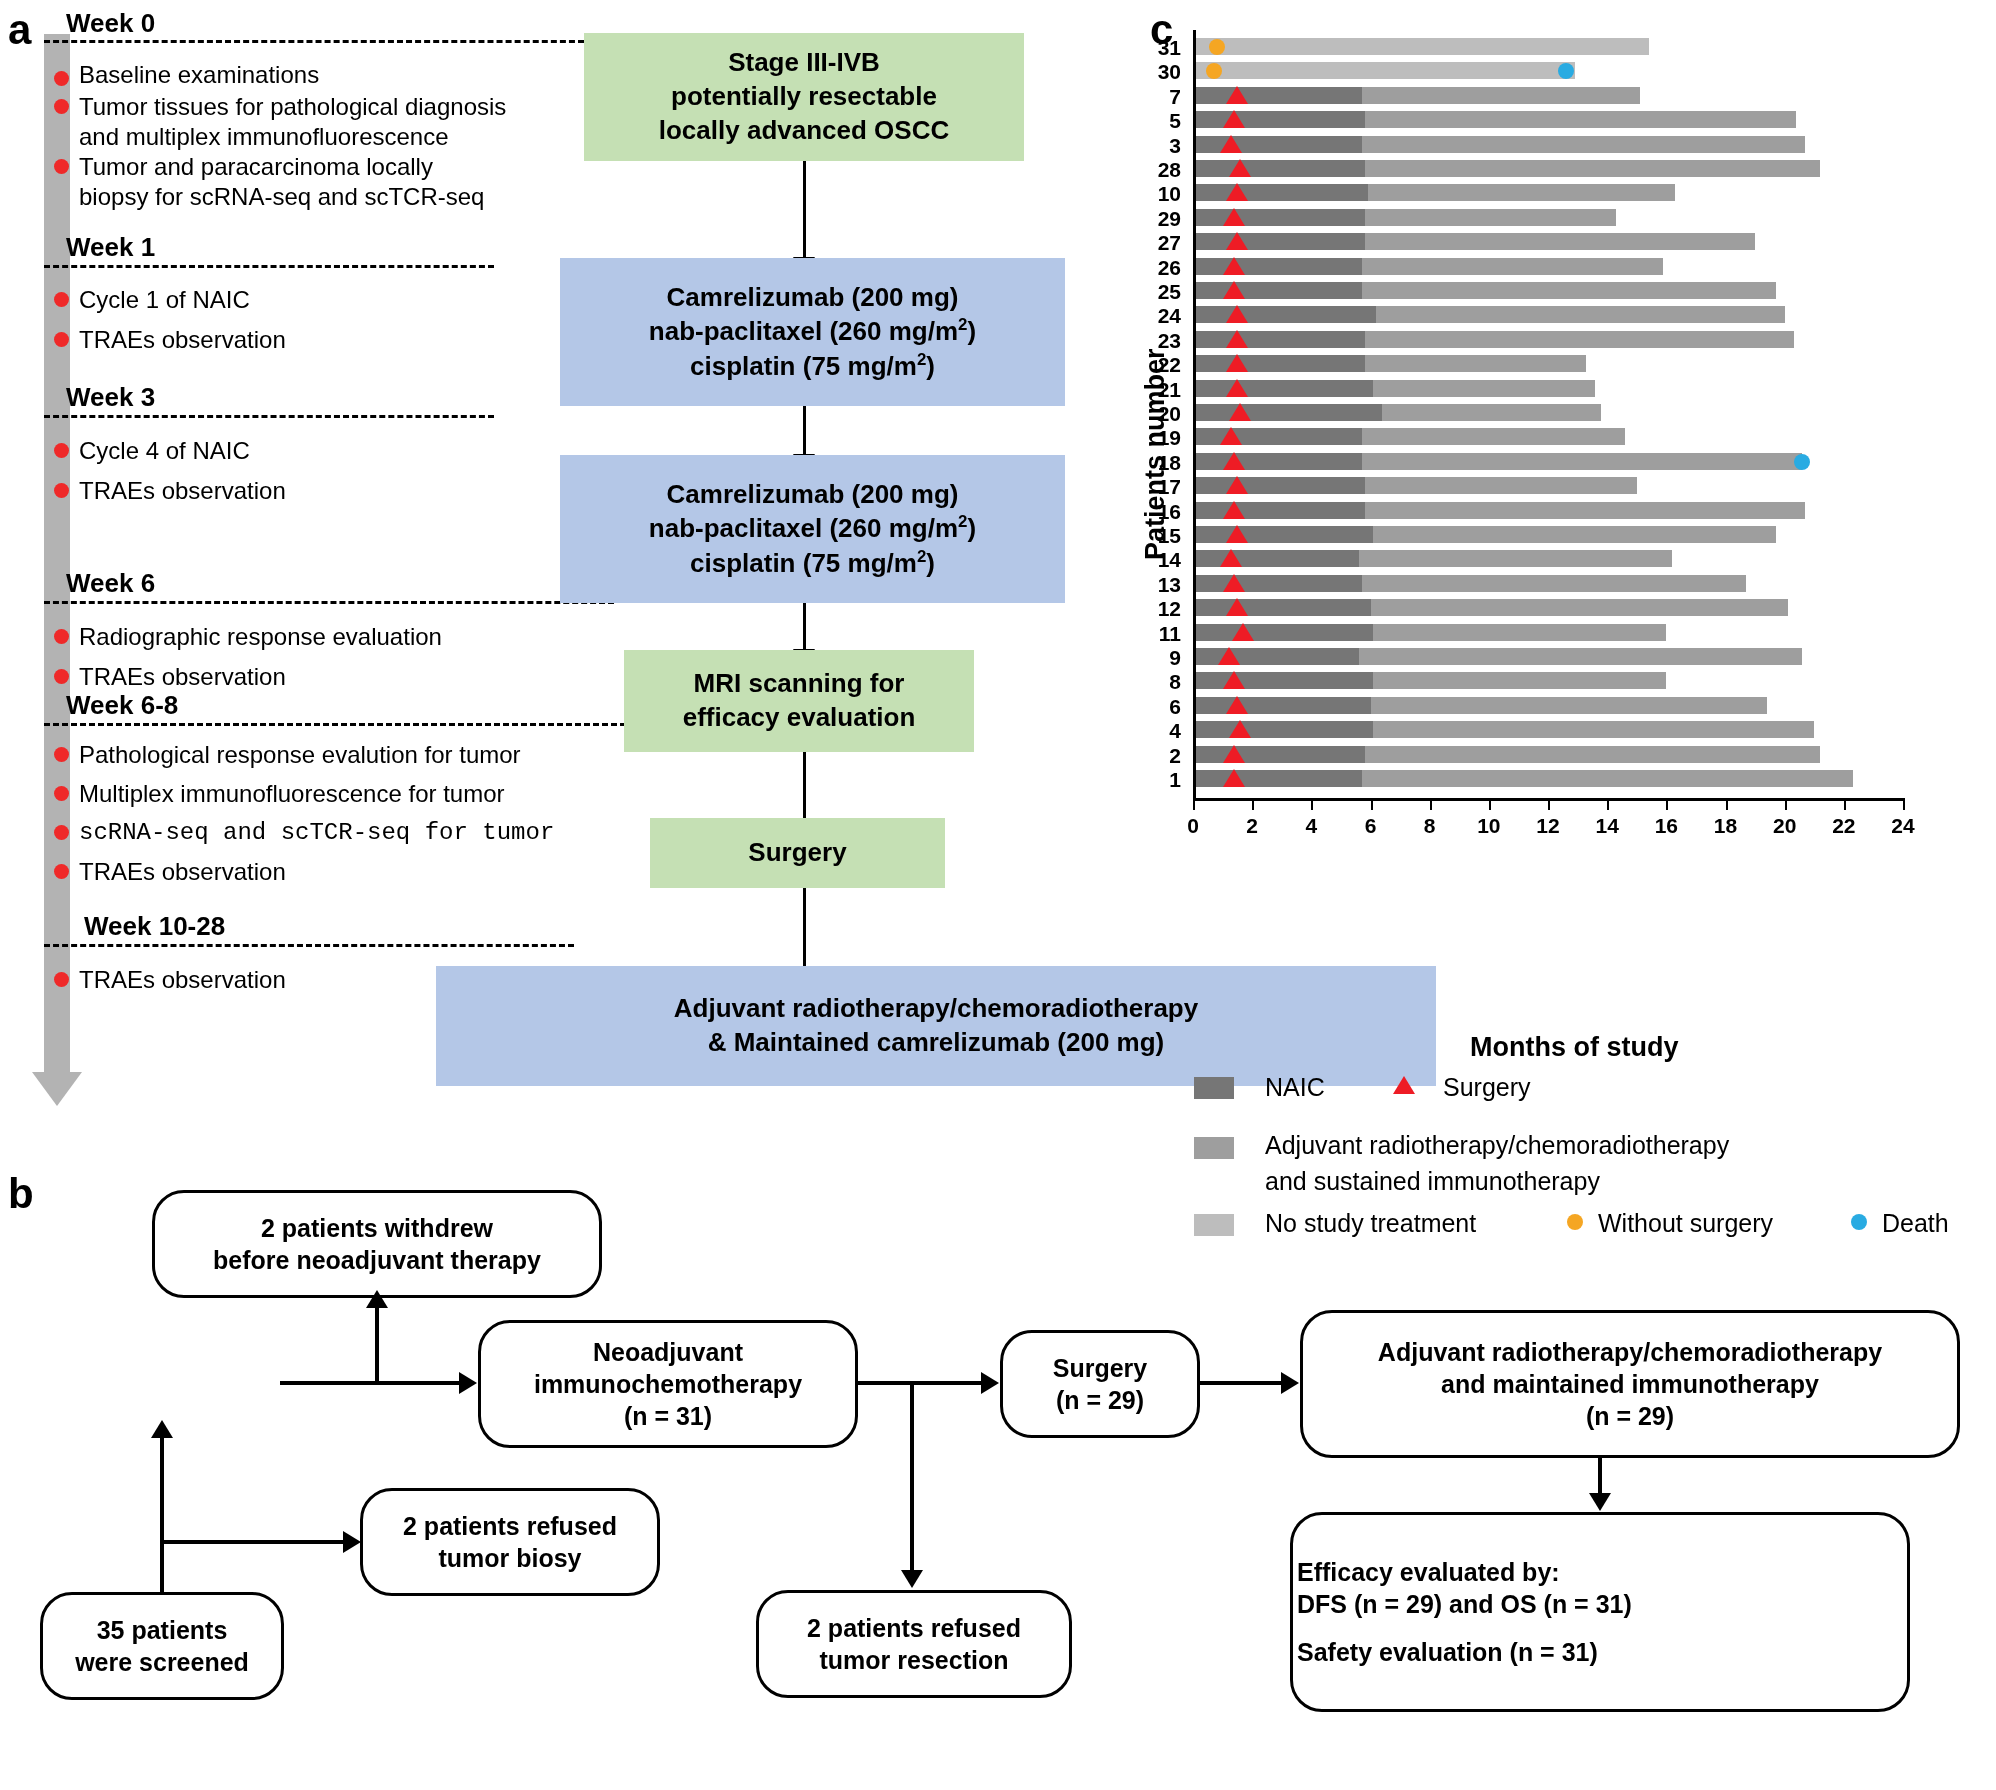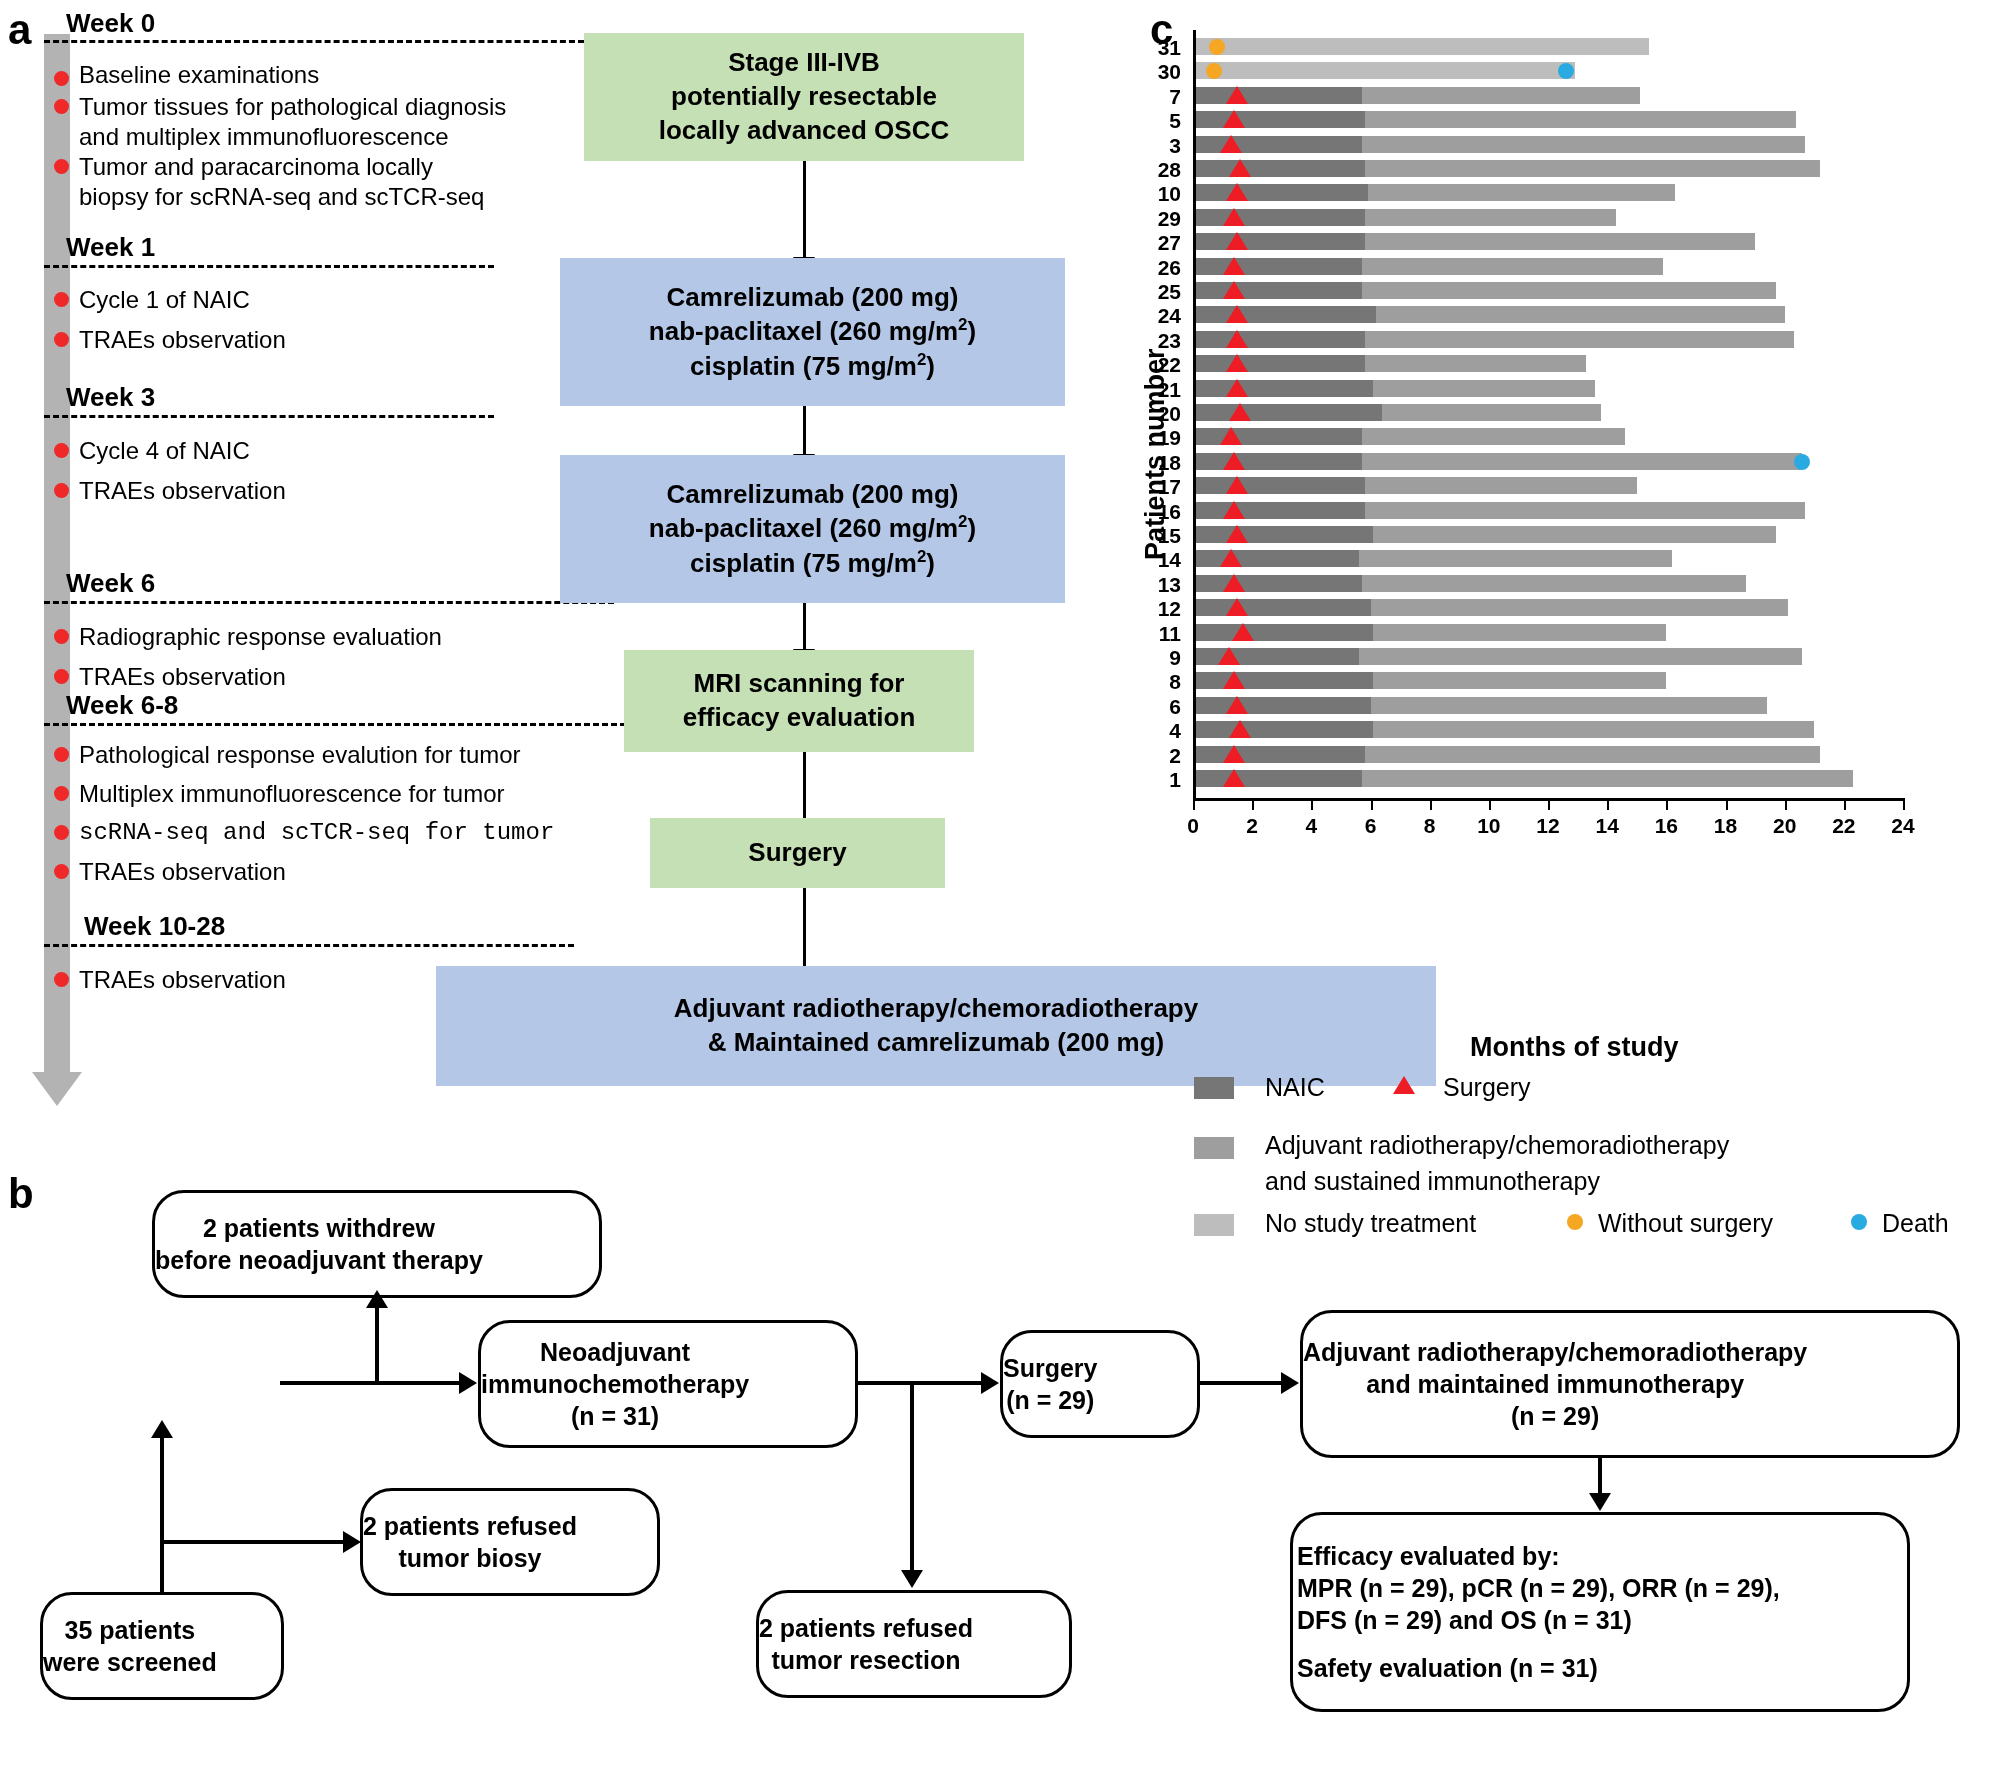--- a/index.html
+++ b/index.html
@@ -97,21 +97,21 @@
 
   
   #panel-b { position: absolute; left: 0; top: 1130px; width: 1996px; height: 660px; }
   .bbox {
     position: absolute;
     border: 3px solid #000;
     border-radius: 32px;
     background: #fff;
     display: flex;
     align-items: center;
-    justify-content: flex-start;
+    justify-content: center;
     text-align: center;
     font-weight: bold;
     font-size: 25px;
     line-height: 1.28;
     box-sizing: border-box;
   }
   .bbox.left-align { justify-content: flex-start; text-align: left; padding-left: 4px; }
   .bline { position: absolute; background: #000; }
   .arrow-head-r {
     position: absolute;
@@ -628,21 +628,20 @@
   <div class="bbox" style="left:756px; top:460px; width:316px; height:108px;">
     <div>
       <div>2 patients refused</div>
       <div>tumor resection</div>
     </div>
   </div>
 
   <div class="bbox left-align" style="left:1290px; top:382px; width:620px; height:200px;">
     <div>
       <div>Efficacy evaluated by:</div>
-      <div>MPR (n = 29), pCR (n = 29), ORR (n = 29),</div>
       <div>DFS (n = 29) and OS (n = 31)</div>
       <div style="height:16px"></div>
       <div>Safety evaluation (n = 31)</div>
     </div>
   </div>
 
   <div class="bline" style="left:280px; top:251px; width:180px; height:4px;"></div>
   <div class="arrow-head-r" style="left:459px; top:242px;"></div>
   <div class="bline" style="left:375px; top:178px; width:4px; height:75px;"></div>
   <div class="arrow-head-u" style="left:366px; top:160px;"></div>

